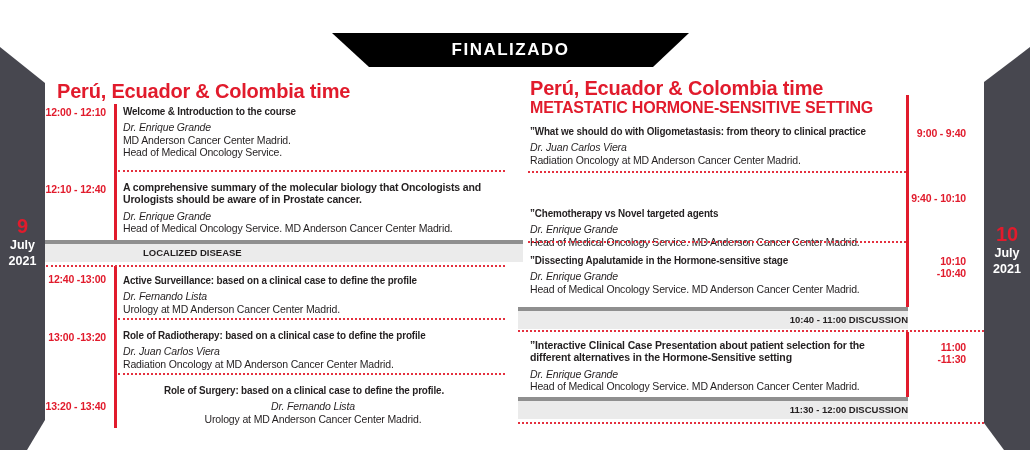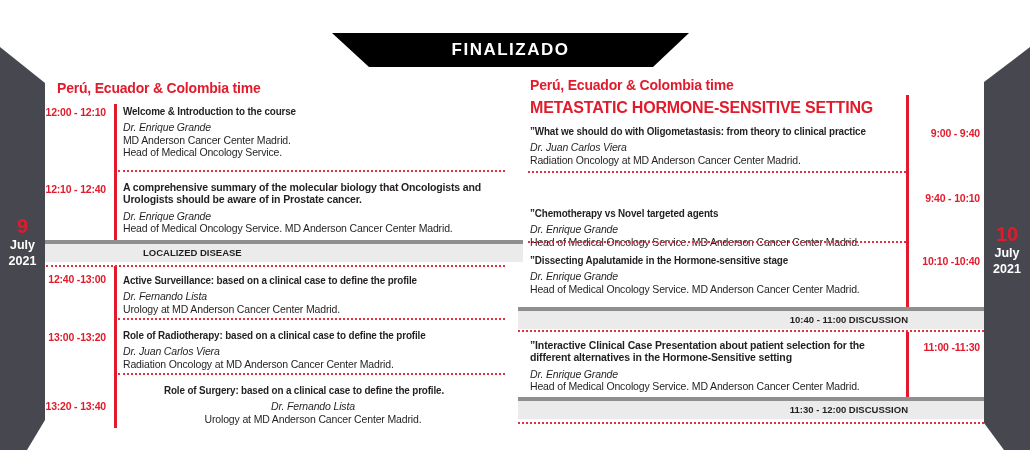--- a/index.html
+++ b/index.html
@@ -14,45 +14,45 @@
 
   
   .band{position:absolute;top:47px;height:403px;background:#47474f;}
   .band-left{left:0;width:45px;clip-path:polygon(0 0,100% 36px,100% 373px,27px 403px,0 403px);}
   .band-right{left:984px;width:46px;clip-path:polygon(100% 0,0 35px,0 376px,20px 403px,100% 403px);}
   .date{position:absolute;width:100%;text-align:center;color:#fff;font-weight:bold;}
   .date .num{color:#e11b2c;font-size:20px;line-height:24px;}
   .date .mon,.date .yr{font-size:12.5px;line-height:15.5px;}
 
   
-  .tz{position:absolute;color:#e11b2c;font-weight:bold;font-size:14px;letter-spacing:-0.2px;}
+  .tz{position:absolute;color:#e11b2c;font-weight:bold;font-size:20px;letter-spacing:-0.2px;}
   .sec{position:absolute;color:#e11b2c;font-weight:bold;font-size:16px;letter-spacing:-0.2px;}
 
   
   .vbar{position:absolute;width:3px;background:#e11b2c;}
 
   
   .time{position:absolute;color:#e11b2c;font-weight:bold;font-size:10.5px;letter-spacing:-0.2px;}
   .time.l{left:40px;width:66px;text-align:right;}
-  .time.r{left:910px;width:70px;text-align:right;}
+  .time.r{left:910px;width:56px;text-align:right;}
 
   
   .entry{position:absolute;font-size:10.5px;line-height:12.4px;letter-spacing:-0.15px;}
   .entry .title{font-weight:bold;}
   .oneline{white-space:nowrap;display:inline-block;transform:scaleX(.94);transform-origin:0 0;}
   .entry .speaker{font-style:italic;margin-top:4px;}
 
   
   .dot{position:absolute;height:0;border-top:2px dotted #e4303e;}
 
   
   .gbar{position:absolute;height:18px;background:#ebebeb;border-top:4px solid #8f8f8f;
         font-size:9.5px;font-weight:bold;line-height:18px;box-sizing:content-box;}
   .gbar.left-style{padding-left:98px;}
-  .gbar.right-style{text-align:right;padding-right:76px;}
+  .gbar.right-style{text-align:right;}
 </style>
 </head>
 <body>
 
 <div id="page">
 
   <div class="banner">
     <span>FINALIZADO</span>
   </div>
 

